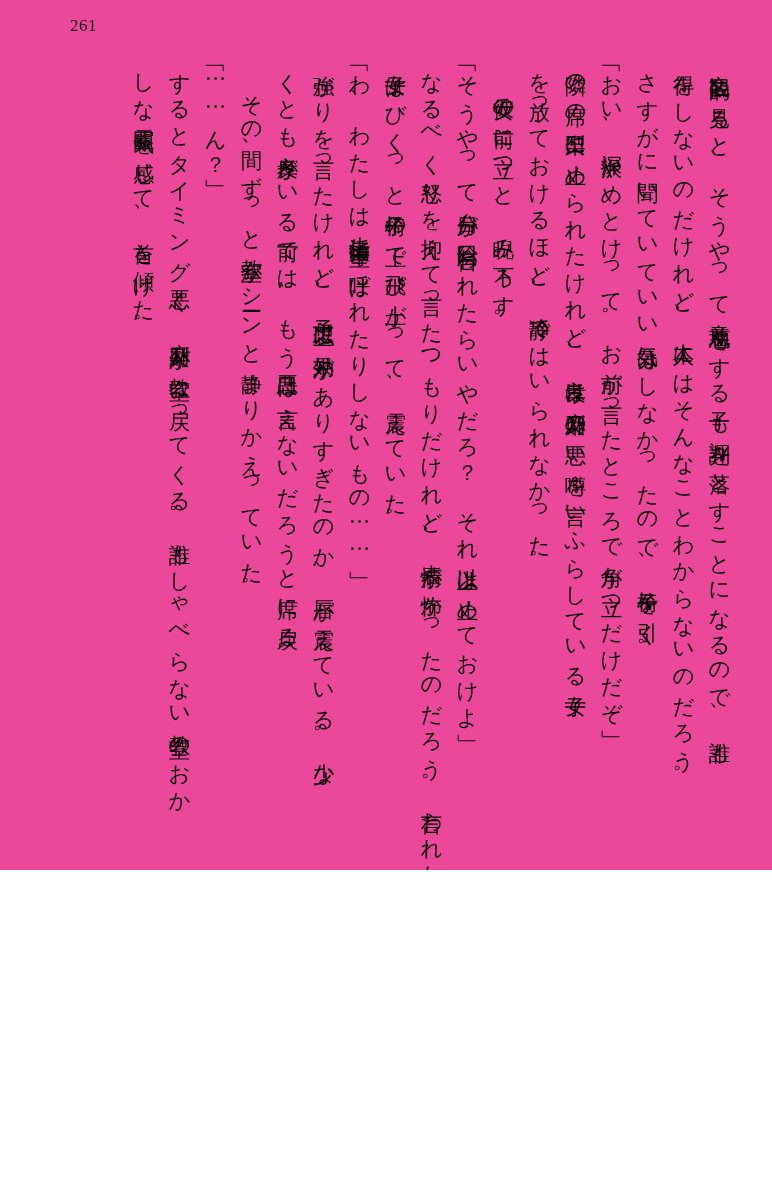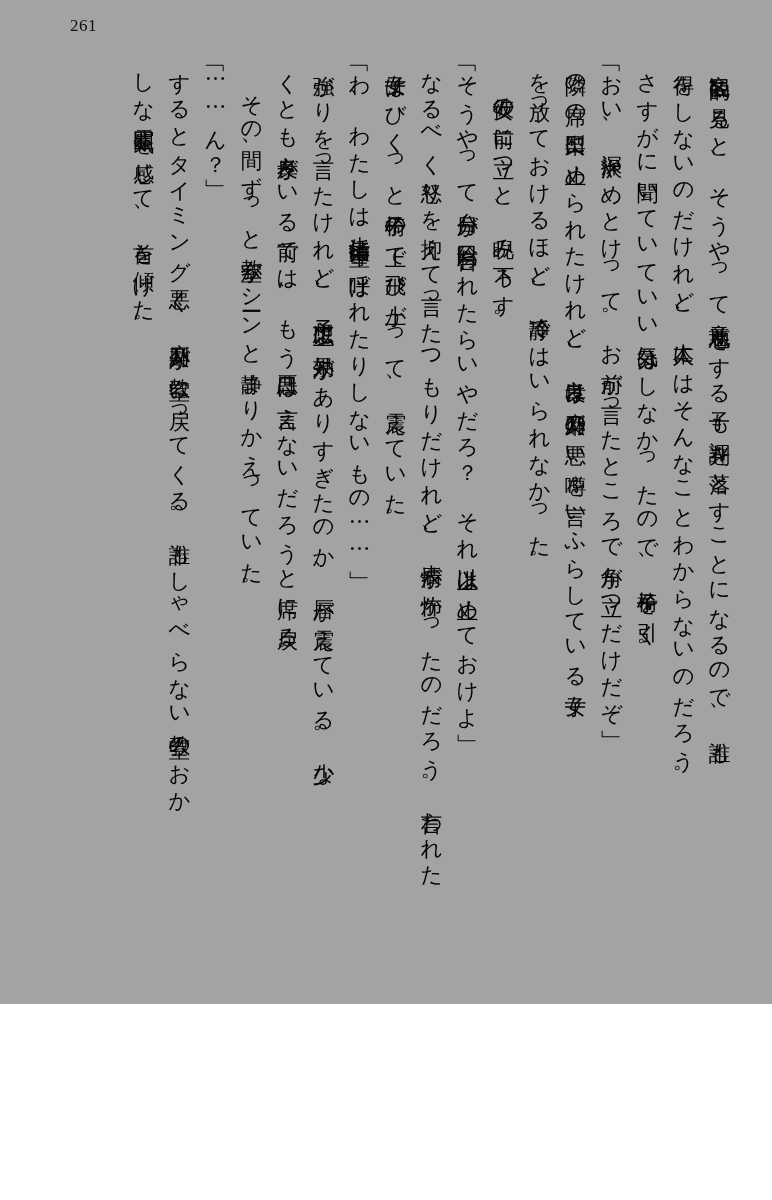--- a/index.html
+++ b/index.html
@@ -7,22 +7,22 @@
     padding: 0;
     background: #ffffff;
   }
   body {
     font-family: "Liberation Serif", "DejaVu Serif", serif;
     color: #000000;
   }
   .page {
     position: relative;
     width: 772px;
-    height: 1004px;
-    background: #a3a3a3;
+    height: 870px;
+    background: #ec4899;
     overflow: hidden;
     box-sizing: border-box;
   }
   .page-number {
     position: absolute;
     top: 16px;
     left: 70px;
     font-size: 17px;
     letter-spacing: 0.5px;
     font-family: "Liberation Serif", "DejaVu Serif", serif;

